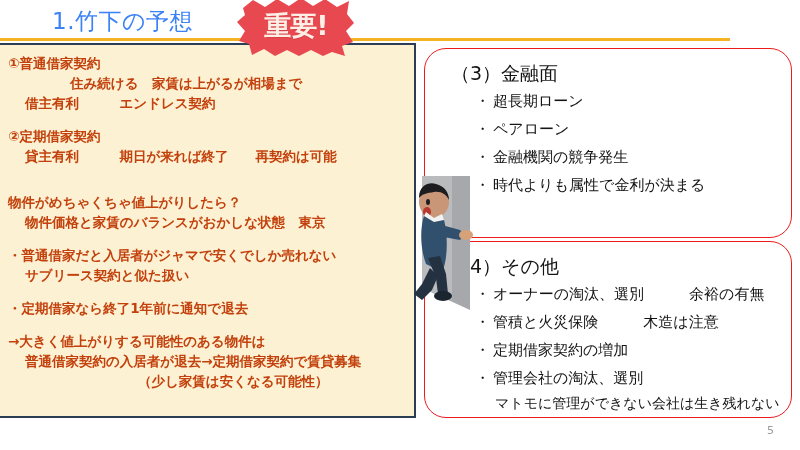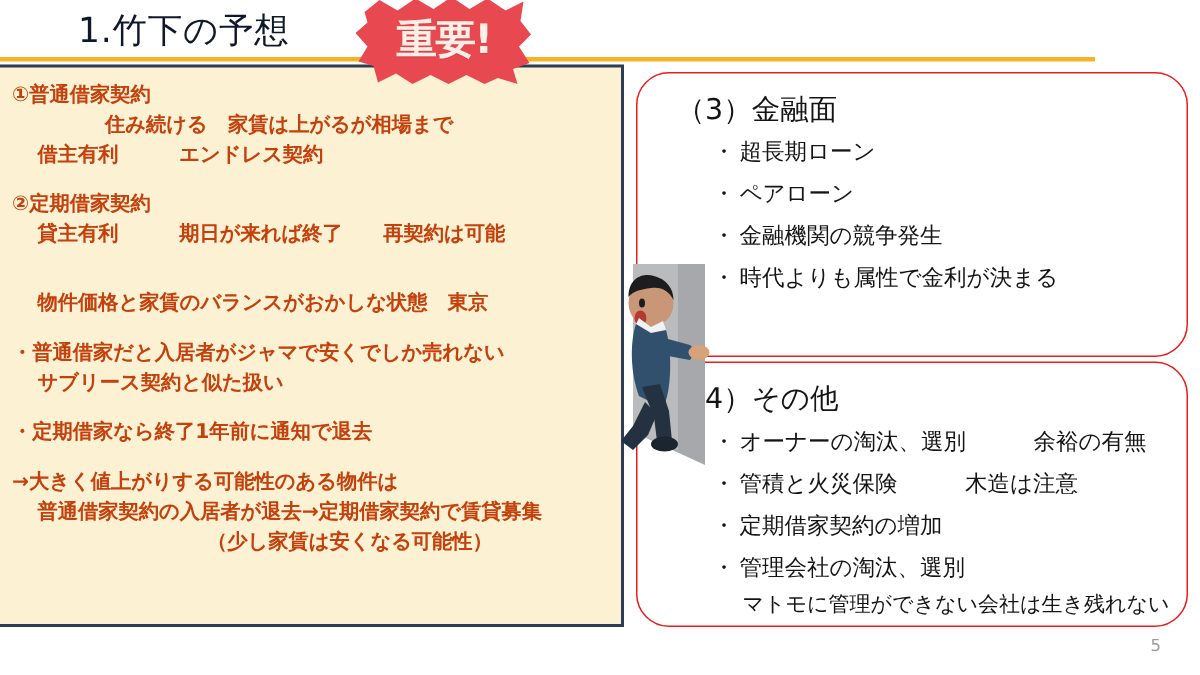--- a/index.html
+++ b/index.html
@@ -25,21 +25,21 @@
   
   #title-block {
     position: absolute;
     left: 52px;
     top: 4px;
     width: 300px;
     height: 42px;
   }
   #slide-title {
     font-size: 23px;
-    color: #0f172a;
+    color: #3b82f6;
     line-height: 34px;
     white-space: nowrap;
     letter-spacing: 0.5px;
   }
   #title-underline {
     position: absolute;
     left: 0px;
     top: 38px;
     width: 730px;
     height: 3px;
@@ -194,20 +194,21 @@
   <div id="left-panel">
     <div id="left-panel-body">
         <div class="lp-line lp-indent">①普通借家契約</div>
         <div class="lp-line lp-indent2">住み続ける　家賃は上がるが相場まで</div>
         <div class="lp-line lp-indent1">借主有利　　　エンドレス契約</div>
         <div class="lp-spacer"></div>
         <div class="lp-line lp-indent">②定期借家契約</div>
         <div class="lp-line lp-indent1">貸主有利　　　期日が来れば終了　　再契約は可能</div>
         <div class="lp-spacer"></div>
         <div class="lp-spacer"></div>
+        <div class="lp-line lp-indent">物件がめちゃくちゃ値上がりしたら？</div>
         <div class="lp-line lp-indent1">物件価格と家賃のバランスがおかしな状態　東京</div>
         <div class="lp-spacer"></div>
         <div class="lp-line lp-indent">・普通借家だと入居者がジャマで安くでしか売れない</div>
         <div class="lp-line lp-indent1">サブリース契約と似た扱い</div>
         <div class="lp-spacer"></div>
         <div class="lp-line lp-indent">・定期借家なら終了1年前に通知で退去</div>
         <div class="lp-spacer"></div>
         <div class="lp-line lp-indent">→大きく値上がりする可能性のある物件は</div>
         <div class="lp-line lp-indent1">普通借家契約の入居者が退去→定期借家契約で賃貸募集</div>
         <div class="lp-line lp-indent3">（少し家賃は安くなる可能性）</div>

